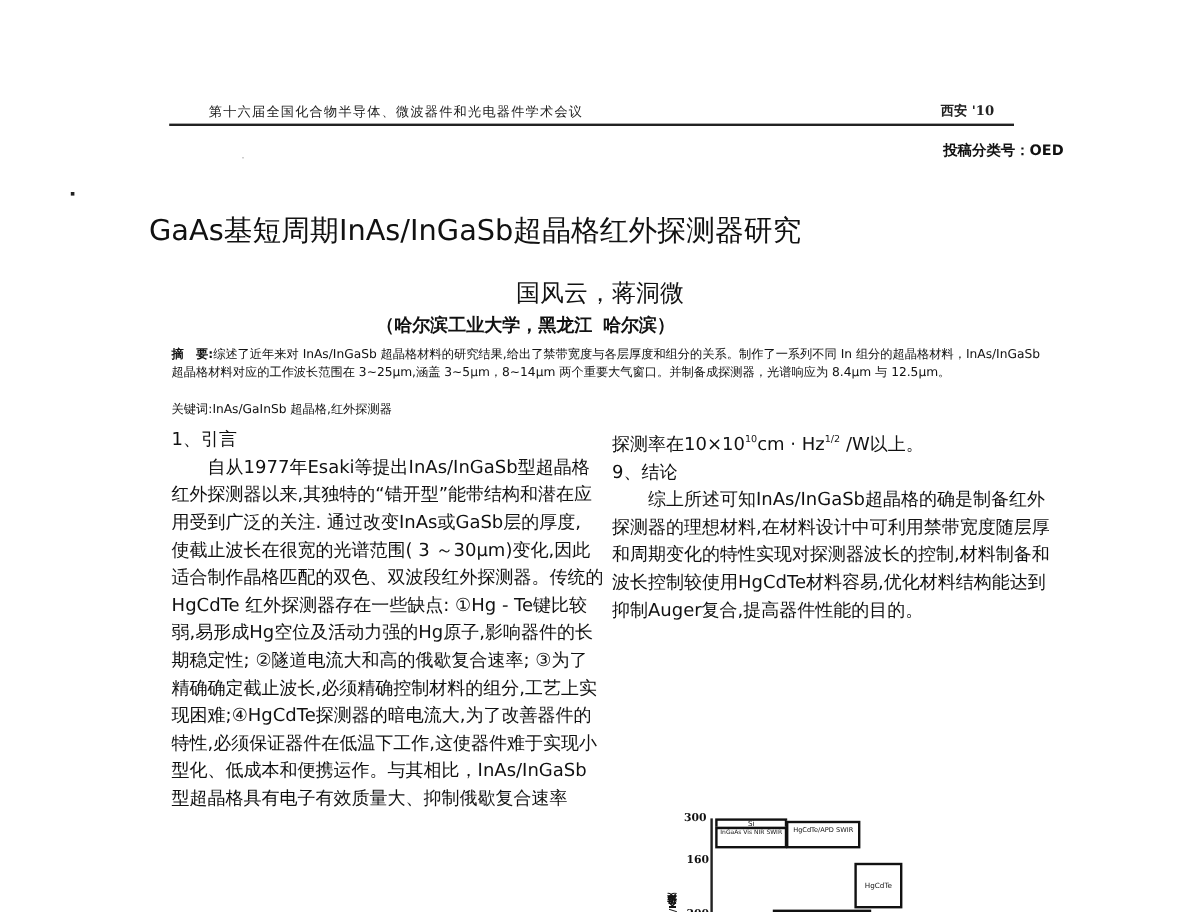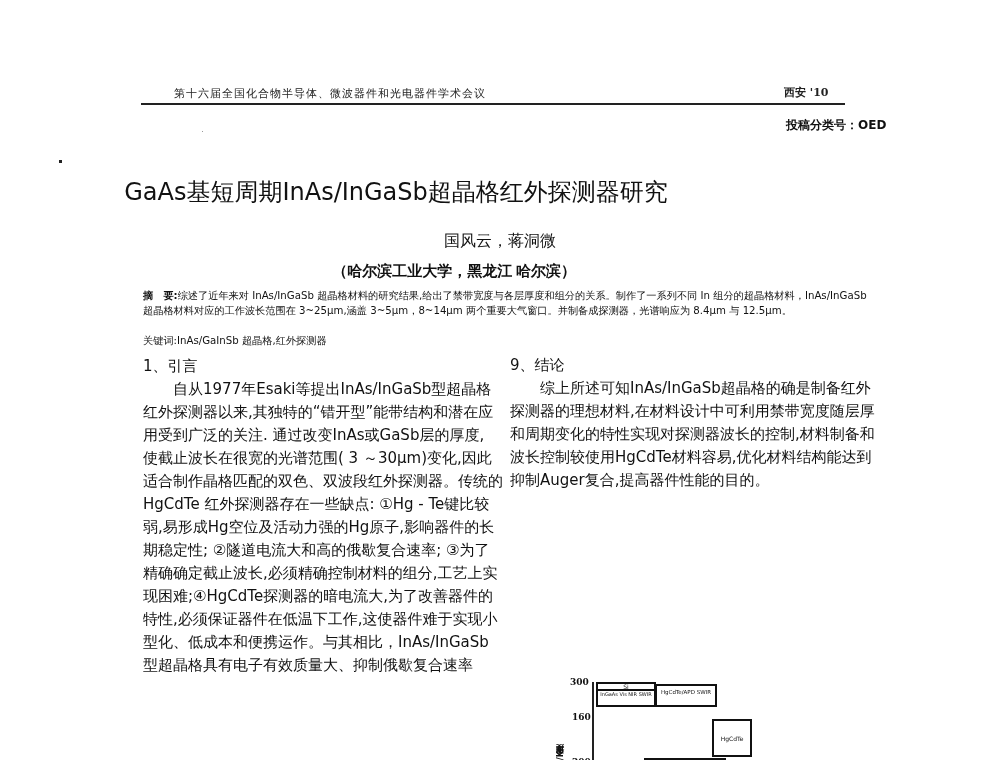--- a/index.html
+++ b/index.html
@@ -5,22 +5,22 @@
   html, body { margin: 0; padding: 0; background: #ffffff; }
   body { width: 1000px; height: 760px; position: relative; overflow: hidden; color: #111; font-family: "DejaVu Serif", serif; }
   .abs { position: absolute; }
   .hdr-left { left: 174px; top: 86px; font-size: 11px; font-weight: normal; letter-spacing: 1px; font-family: "DejaVu Sans", sans-serif; color: #222; }
   .hdr-right { left: 784px; top: 85px; font-size: 11px; font-weight: bold; font-family: "DejaVu Serif", serif; color: #222; }
   .hdr-rule { left: 141px; top: 103px; width: 704px; height: 2px; background: #222; }
   .classno { left: 786px; top: 117px; font-size: 12px; font-weight: bold; font-family: "DejaVu Sans", sans-serif; }
   .dot { left: 59px; top: 160px; width: 3px; height: 3px; background: #222; }
   .dot2 { left: 202px; top: 131px; width: 1px; height: 1px; background: #999; }
   .title { left: 0; width: 792px; top: 176px; text-align: center; font-size: 24px; font-family: "DejaVu Sans", sans-serif; font-weight: normal; letter-spacing: 0px; }
-  .authors { left: 0; width: 1000px; top: 231px; text-align: center; font-size: 16px; font-family: "DejaVu Serif", serif; }
-  .affil { left: 16px; width: 876px; top: 262px; text-align: center; font-size: 15px; font-weight: bold; font-family: Liberation Serif, serif; }
+  .authors { left: 0; width: 1000px; top: 231px; text-align: center; font-size: 20px; font-family: "DejaVu Serif", serif; }
+  .affil { left: 0; width: 876px; top: 262px; text-align: center; font-size: 15px; font-weight: bold; font-family: Liberation Mono, monospace; }
   .abstract { left: 143px; top: 288px; width: 730px; font-size: 10.2px; line-height: 15px; font-family: "DejaVu Sans", sans-serif; }
   .abstract .lbl { font-weight: bold; }
   .kw { left: 143px; top: 334px; font-size: 10.2px; font-family: "DejaVu Sans", sans-serif; }
   .col { font-size: 15px; line-height: 23px; font-family: "DejaVu Sans", sans-serif; }
   .col-left { left: 143px; top: 355px; width: 360px; }
   .col-right { left: 510px; top: 354px; width: 370px; }
   .col p { margin: 0; }
   .indent { text-indent: 2em; }
   .sup { font-size: 8px; vertical-align: 7px; }
   
@@ -47,20 +47,21 @@
   <span class="lbl">摘　要:</span><span>综述了近年来对 InAs/InGaSb 超晶格材料的研究结果,给出了禁带宽度与各层厚度和组分的关系。制作了一系列不同 In 组分的超晶格材料，InAs/InGaSb 超晶格材料对应的工作波长范围在 3~25μm,涵盖 3~5μm，8~14μm 两个重要大气窗口。并制备成探测器，光谱响应为 8.4μm 与 12.5μm。</span>
 </div>
 <div class="abs kw">关键词:InAs/GaInSb 超晶格,红外探测器</div>
 
 <div class="abs col col-left">
   <p>1、引言</p>
   <p class="indent">自从1977年Esaki等提出InAs/InGaSb型超晶格红外探测器以来,其独特的“错开型”能带结构和潜在应用受到广泛的关注. 通过改变InAs或GaSb层的厚度, 使截止波长在很宽的光谱范围( 3 ～30μm)变化,因此适合制作晶格匹配的双色、双波段红外探测器。传统的HgCdTe 红外探测器存在一些缺点: ①Hg - Te键比较弱,易形成Hg空位及活动力强的Hg原子,影响器件的长期稳定性; ②隧道电流大和高的俄歇复合速率; ③为了精确确定截止波长,必须精确控制材料的组分,工艺上实现困难;④HgCdTe探测器的暗电流大,为了改善器件的特性,必须保证器件在低温下工作,这使器件难于实现小型化、低成本和便携运作。与其相比，InAs/InGaSb型超晶格具有电子有效质量大、抑制俄歇复合速率</p>
 </div>
 
 <div class="abs col col-right">
+  <p><span>探测率在10×10</span><span class="sup">10</span><span>cm · Hz</span><span class="sup">1/2</span><span> /W以上。</span></p>
   <p>9、结论</p>
   <p class="indent">综上所述可知InAs/InGaSb超晶格的确是制备红外探测器的理想材料,在材料设计中可利用禁带宽度随层厚和周期变化的特性实现对探测器波长的控制,材料制备和波长控制较使用HgCdTe材料容易,优化材料结构能达到抑制Auger复合,提高器件性能的目的。</p>
 </div>
 
 <div class="abs chart">
   <span class="ytick" style="left:10px; top:-2px;">300</span>
   <span class="ytick" style="left:12px; top:33px;">160</span>
   <span class="ytick" style="left:12px; top:78px;">200</span>
   <div class="yaxis"></div>
   <div class="box" style="left:36px; top:3px; width:60px; height:9px; font-size:6px; line-height:6px;">Si</div>

